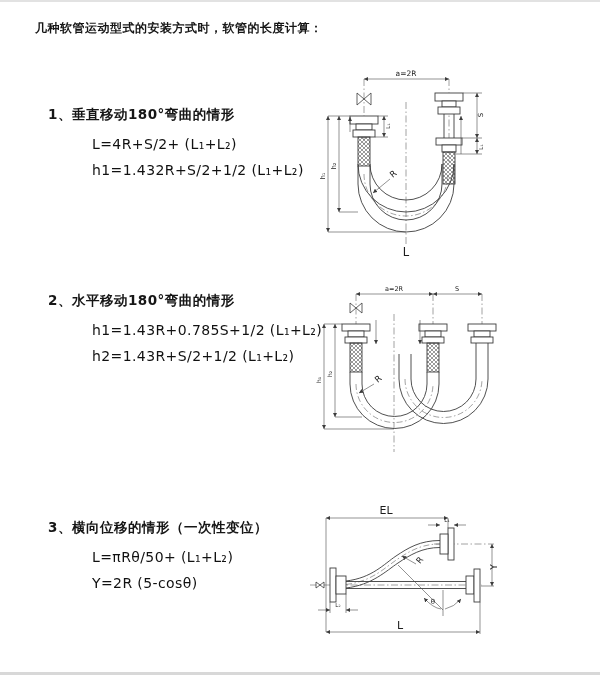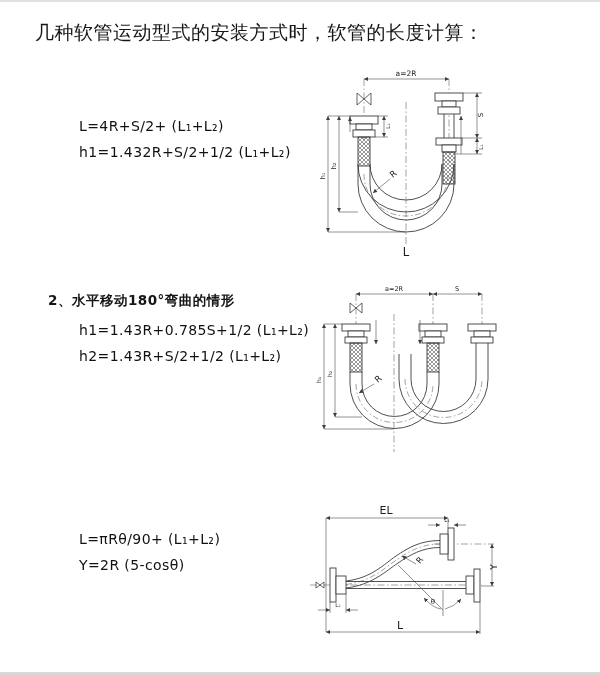--- a/index.html
+++ b/index.html
@@ -2,25 +2,25 @@
 <html><head>
 <meta charset="utf-8">
 <style>
   * { margin:0; padding:0; box-sizing:border-box; }
   html,body { width:600px; height:675px; background:#ffffff; overflow:hidden;
     font-family:"DejaVu Sans","Liberation Sans",sans-serif; color:#161616; }
   .page { position:relative; width:600px; height:675px; background:#fff; }
   .scan-edge { position:absolute; left:0; right:0; background:#e2e2e2; }
   .edge-top { top:0; height:2px; }
   .edge-bottom { bottom:0; height:3px; background:#d8d8d8; }
-  .doc-title { position:absolute; left:35px; top:20px; font-size:19px; font-weight:normal;
+  .doc-title { position:absolute; left:35px; top:20px; font-size:12px; font-weight:bold;
     letter-spacing:0.5px; white-space:nowrap; }
   .section { position:absolute; left:48px; }
   .sec-heading { font-size:13.5px; font-weight:bold; letter-spacing:0.5px; white-space:nowrap; }
-  .formulas { margin:7px 0 0 31px; }
+  .formulas { margin:7px 0 0 44px; }
   .formula { height:26px; line-height:26px; font-size:14px; letter-spacing:0.4px;
     white-space:nowrap; color:#111; }
   .dwg { position:absolute; }
   svg { font-family:"DejaVu Sans","Liberation Sans",sans-serif; }
   svg text { fill:#1d1d1d; }
   .ln  { stroke:#3c3c3c; stroke-width:0.9; fill:none; }
   .fit { stroke:#3c3c3c; stroke-width:0.9; fill:#ffffff; }
   .dim { stroke:#4a4a4a; stroke-width:0.6; fill:none; }
   .cl  { stroke:#565656; stroke-width:0.55; fill:none; stroke-dasharray:7 2.5 1.5 2.5; }
   .clc { stroke:#565656; stroke-width:0.55; fill:none; stroke-dasharray:6 2.5 1.5 2.5; }
@@ -29,37 +29,39 @@
 </style>
 </head>
 <body>
 
 <div class="page">
   <div class="scan-edge edge-top"></div>
 
   <div class="doc-title">几种软管运动型式的安装方式时，软管的长度计算：</div>
 
   <div class="section" style="top:106px">
+    <div class="sec-heading">1、垂直移动180°弯曲的情形</div>
     <div class="formulas">
       <div class="formula">L=4R+S/2+ (L₁+L₂)</div>
       <div class="formula">h1=1.432R+S/2+1/2 (L₁+L₂)</div>
     </div>
   </div>
 
   <div class="section" style="top:292px">
     <div class="sec-heading">2、水平移动180°弯曲的情形</div>
     <div class="formulas">
       <div class="formula">h1=1.43R+0.785S+1/2 (L₁+L₂)</div>
       <div class="formula">h2=1.43R+S/2+1/2 (L₁+L₂)</div>
     </div>
   </div>
 
   <div class="section" style="top:519px">
+    <div class="sec-heading">3、横向位移的情形（一次性变位）</div>
     <div class="formulas">
-      <div class="formula">L=πRθ/90+ (L₁+L₂)</div>
+      <div class="formula">L=πRθ/50+ (L₁+L₂)</div>
       <div class="formula">Y=2R (5-cosθ)</div>
     </div>
   </div>
 
   <svg class="dwg" style="left:306px;top:66px" width="284" height="198" viewBox="0 0 284 198">
     <defs>
       <marker id="aE1" viewBox="0 0 10 10" refX="10" refY="5" markerWidth="7" markerHeight="7" orient="auto">
         <path d="M0,0L10,5L0,10z" fill="#3c3c3c"></path>
         </marker>
       <marker id="aS1" viewBox="0 0 10 10" refX="0" refY="5" markerWidth="7" markerHeight="7" orient="auto">

